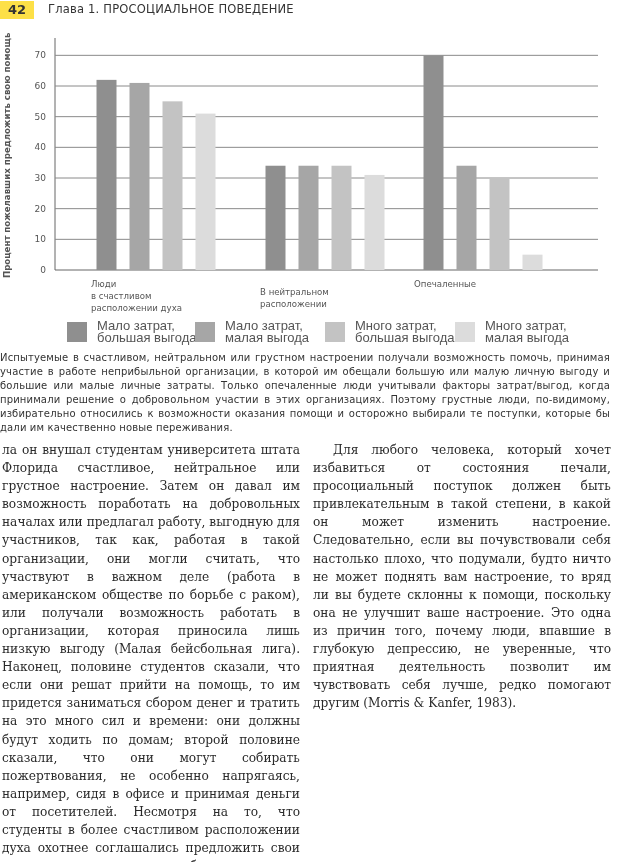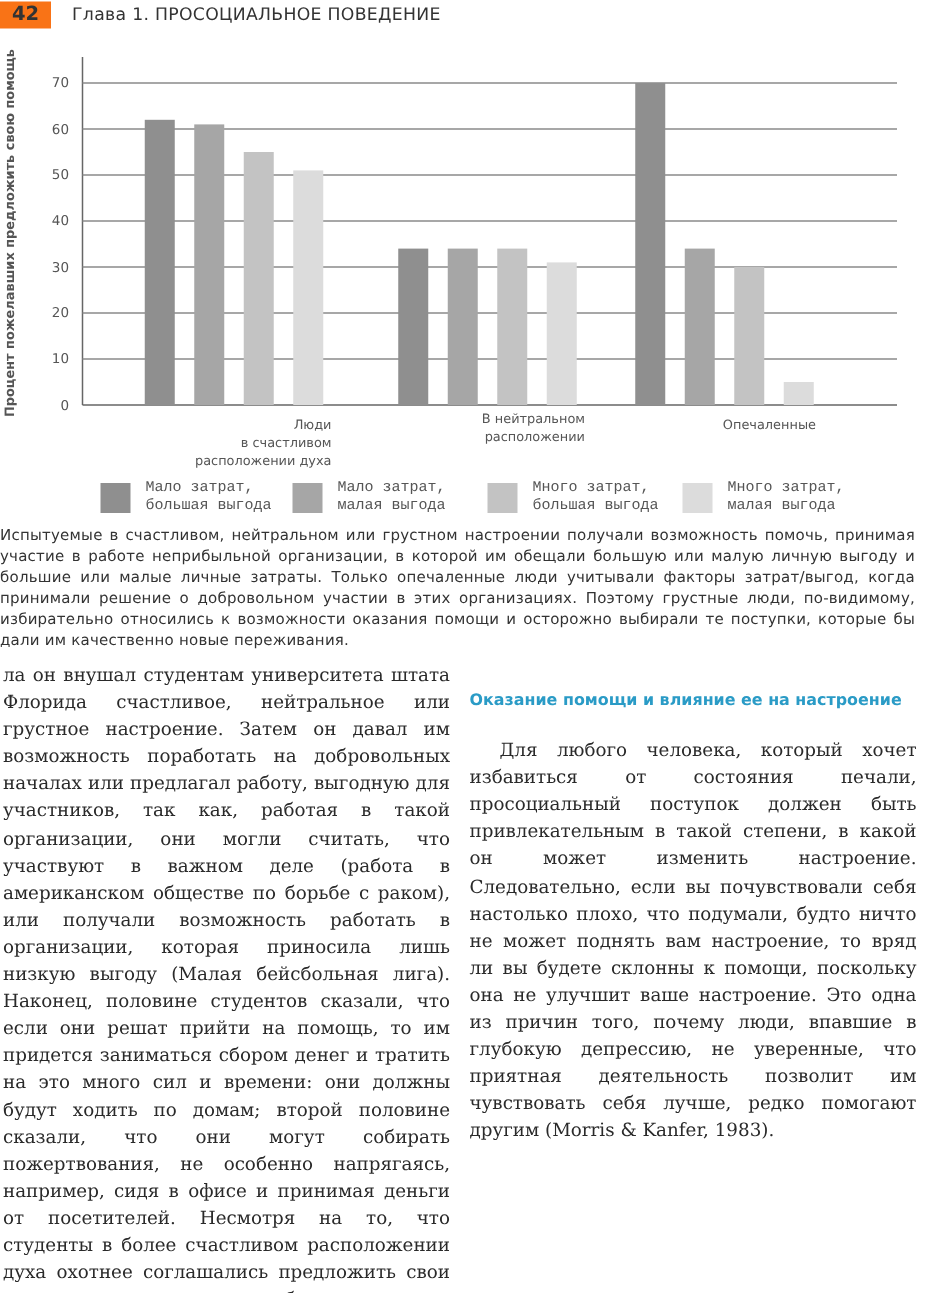--- a/index.html
+++ b/index.html
@@ -1,27 +1,27 @@
 <!DOCTYPE html>
 <html><head>
 <meta charset="utf-8">
 <style>
   html, body { margin:0; padding:0; background:#ffffff; }
   body { width:620px; height:862px; position:relative; overflow:hidden; font-family:"DejaVu Serif", serif; color:#2a2a2a; }
   .header { position:absolute; left:0; top:0; width:620px; height:22px; }
-  .page-num { position:absolute; left:0; top:1px; width:34px; height:18px; background:#f97316; color:#333; font-family:"DejaVu Sans", sans-serif; font-weight:bold; font-size:13px; line-height:18px; text-align:center; }
+  .page-num { position:absolute; left:0; top:1px; width:34px; height:18px; background:#fde047; color:#333; font-family:"DejaVu Sans", sans-serif; font-weight:bold; font-size:13px; line-height:18px; text-align:center; }
   .running-head { position:absolute; left:48px; top:2px; font-family:"DejaVu Sans", sans-serif; font-size:11.5px; color:#333; letter-spacing:0.2px; }
 
   .chart { position:absolute; left:0; top:34px; width:620px; height:310px; }
   .chart svg { position:absolute; left:0; top:0; }
   .ylabel { position:absolute; left:-96px; top:132px; width:210px; height:14px; transform:rotate(-90deg); font-family:"DejaVu Sans", sans-serif; font-size:8.6px; font-weight:bold; color:#555; text-align:center; white-space:nowrap; }
-  .xcat { position:absolute; font-family:"DejaVu Sans", sans-serif; font-size:8.6px; color:#555; text-align:right; line-height:12px; white-space:pre-line; }
+  .xcat { position:absolute; font-family:"DejaVu Sans", sans-serif; font-size:8.6px; color:#555; text-align:left; line-height:12px; white-space:pre-line; }
   .legend-item { position:absolute; top:286px; height:24px; }
   .legend-swatch { position:absolute; left:0; top:2px; width:20px; height:20px; }
-  .legend-text { position:absolute; left:30px; top:0; font-family:Liberation Mono, monospace; font-size:10px; color:#555; line-height:12px; white-space:pre-line; width:110px; }
+  .legend-text { position:absolute; left:30px; top:0; font-family:Liberation Sans, sans-serif; font-size:13px; color:#555; line-height:12px; white-space:pre-line; width:110px; }
 
   .caption { position:absolute; left:0; top:351px; width:610px; font-family:"DejaVu Sans", sans-serif; }
   .caption-title { font-size:10.4px; font-weight:bold; color:#2a9bc6; margin-bottom:1px; }
   .caption-body { font-size:10px; color:#333; line-height:13.9px; text-align:justify; letter-spacing:0.15px; }
 
   .col { position:absolute; top:441px; width:298px; font-size:12.2px; line-height:18.1px; text-align:justify; color:#2a2a2a; }
   .col-left { left:2px; }
   .col-right { left:313px; }
   .col p { margin:0; }
   .indent { text-indent:20px; }
@@ -65,21 +65,21 @@
       <rect x="489.5" y="144" width="20" height="92" fill="#c3c3c3"></rect>
       <rect x="195.5" y="79.6" width="20" height="156.4" fill="#dcdcdc"></rect>
       <rect x="364.5" y="140.93333333333334" width="20" height="95.06666666666666" fill="#dcdcdc"></rect>
       <rect x="522.5" y="220.66666666666666" width="20" height="15.333333333333343" fill="#dcdcdc"></rect>
     </svg>
   <div class="ylabel">Процент пожелавших предложить свою помощь</div>
   <div id="xcats">
       <div class="xcat" style="left: 91px; top: 244px; width: 130px;">Люди
 в счастливом
 расположении духа</div>
-      <div class="xcat" style="left: 260px; top: 240px; width: 130px;">В нейтральном
+      <div class="xcat" style="left: 260px; top: 252px; width: 130px;">В нейтральном
 расположении</div>
       <div class="xcat" style="left: 414px; top: 244px; width: 130px;">Опечаленные</div>
     </div>
   <div id="legend">
       <div class="legend-item" style="left: 67px;">
         <div class="legend-swatch" style="background: rgb(143, 143, 143);"></div>
         <div class="legend-text">Мало затрат,
 большая выгода</div>
       </div>
       <div class="legend-item" style="left: 195px;">
@@ -102,16 +102,15 @@
 
 <div class="caption">
   <div class="caption-body">Испытуемые в счастливом, нейтральном или грустном настроении получали возможность помочь, принимая участие в работе неприбыльной организации, в которой им обещали большую или малую личную выгоду и большие или малые личные затраты. Только опечаленные люди учитывали факторы затрат/выгод, когда принимали решение о добровольном участии в этих организациях. Поэтому грустные люди, по-видимому, избирательно относились к возможности оказания помощи и осторожно выбирали те поступки, которые бы дали им качественно новые переживания.</div>
 </div>
 
 <div class="col col-left">
   <p>ла он внушал студентам университета штата Флорида счастливое, нейтральное или грустное настроение. Затем он давал им возможность поработать на добровольных началах или предлагал работу, выгодную для участников, так как, работая в такой организации, они могли считать, что участвуют в важном деле (работа в американском обществе по борьбе с раком), или получали возможность работать в организации, которая приносила лишь низкую выгоду (Малая бейсбольная лига). Наконец, половине студентов сказали, что если они решат прийти на помощь, то им придется заниматься сбором денег и тратить на это много сил и времени: они должны будут ходить по домам; второй половине сказали, что они могут собирать пожертвования, не особенно напрягаясь, например, сидя в офисе и принимая деньги от посетителей. Несмотря на то, что студенты в более счастливом расположении духа охотнее соглашались предложить свои услуги, на участников обоего типа не подействовала перспектива возможных затрат или выгод при оказании помощи. Тем не менее на людей в грустном состоянии и то и другое оказывало сильное влияние, и они чаще всего помогали, когда выгоды превышали затраты, и реже всего оказывали помощь, когда затраты были больше выгод (рис. 9.7) Итак, судя по всему, люди в грустном состоянии особенно</p>
 </div>
 
 <div class="col col-right">
-  <p class="section-heading">Оказание помощи и влияние ее на настроение</p>
   <p class="indent">Для любого человека, который хочет избавиться от состояния печали, просоциальный поступок должен быть привлекательным в такой степени, в какой он может изменить настроение. Следовательно, если вы почувствовали себя настолько плохо, что подумали, будто ничто не может поднять вам настроение, то вряд ли вы будете склонны к помощи, поскольку она не улучшит ваше настроение. Это одна из причин того, почему люди, впавшие в глубокую депрессию, не уверенные, что приятная деятельность позволит им чувствовать себя лучше, редко помогают другим (Morris &amp; Kanfer, 1983).</p>
 
 </div>
 
 </body></html>

